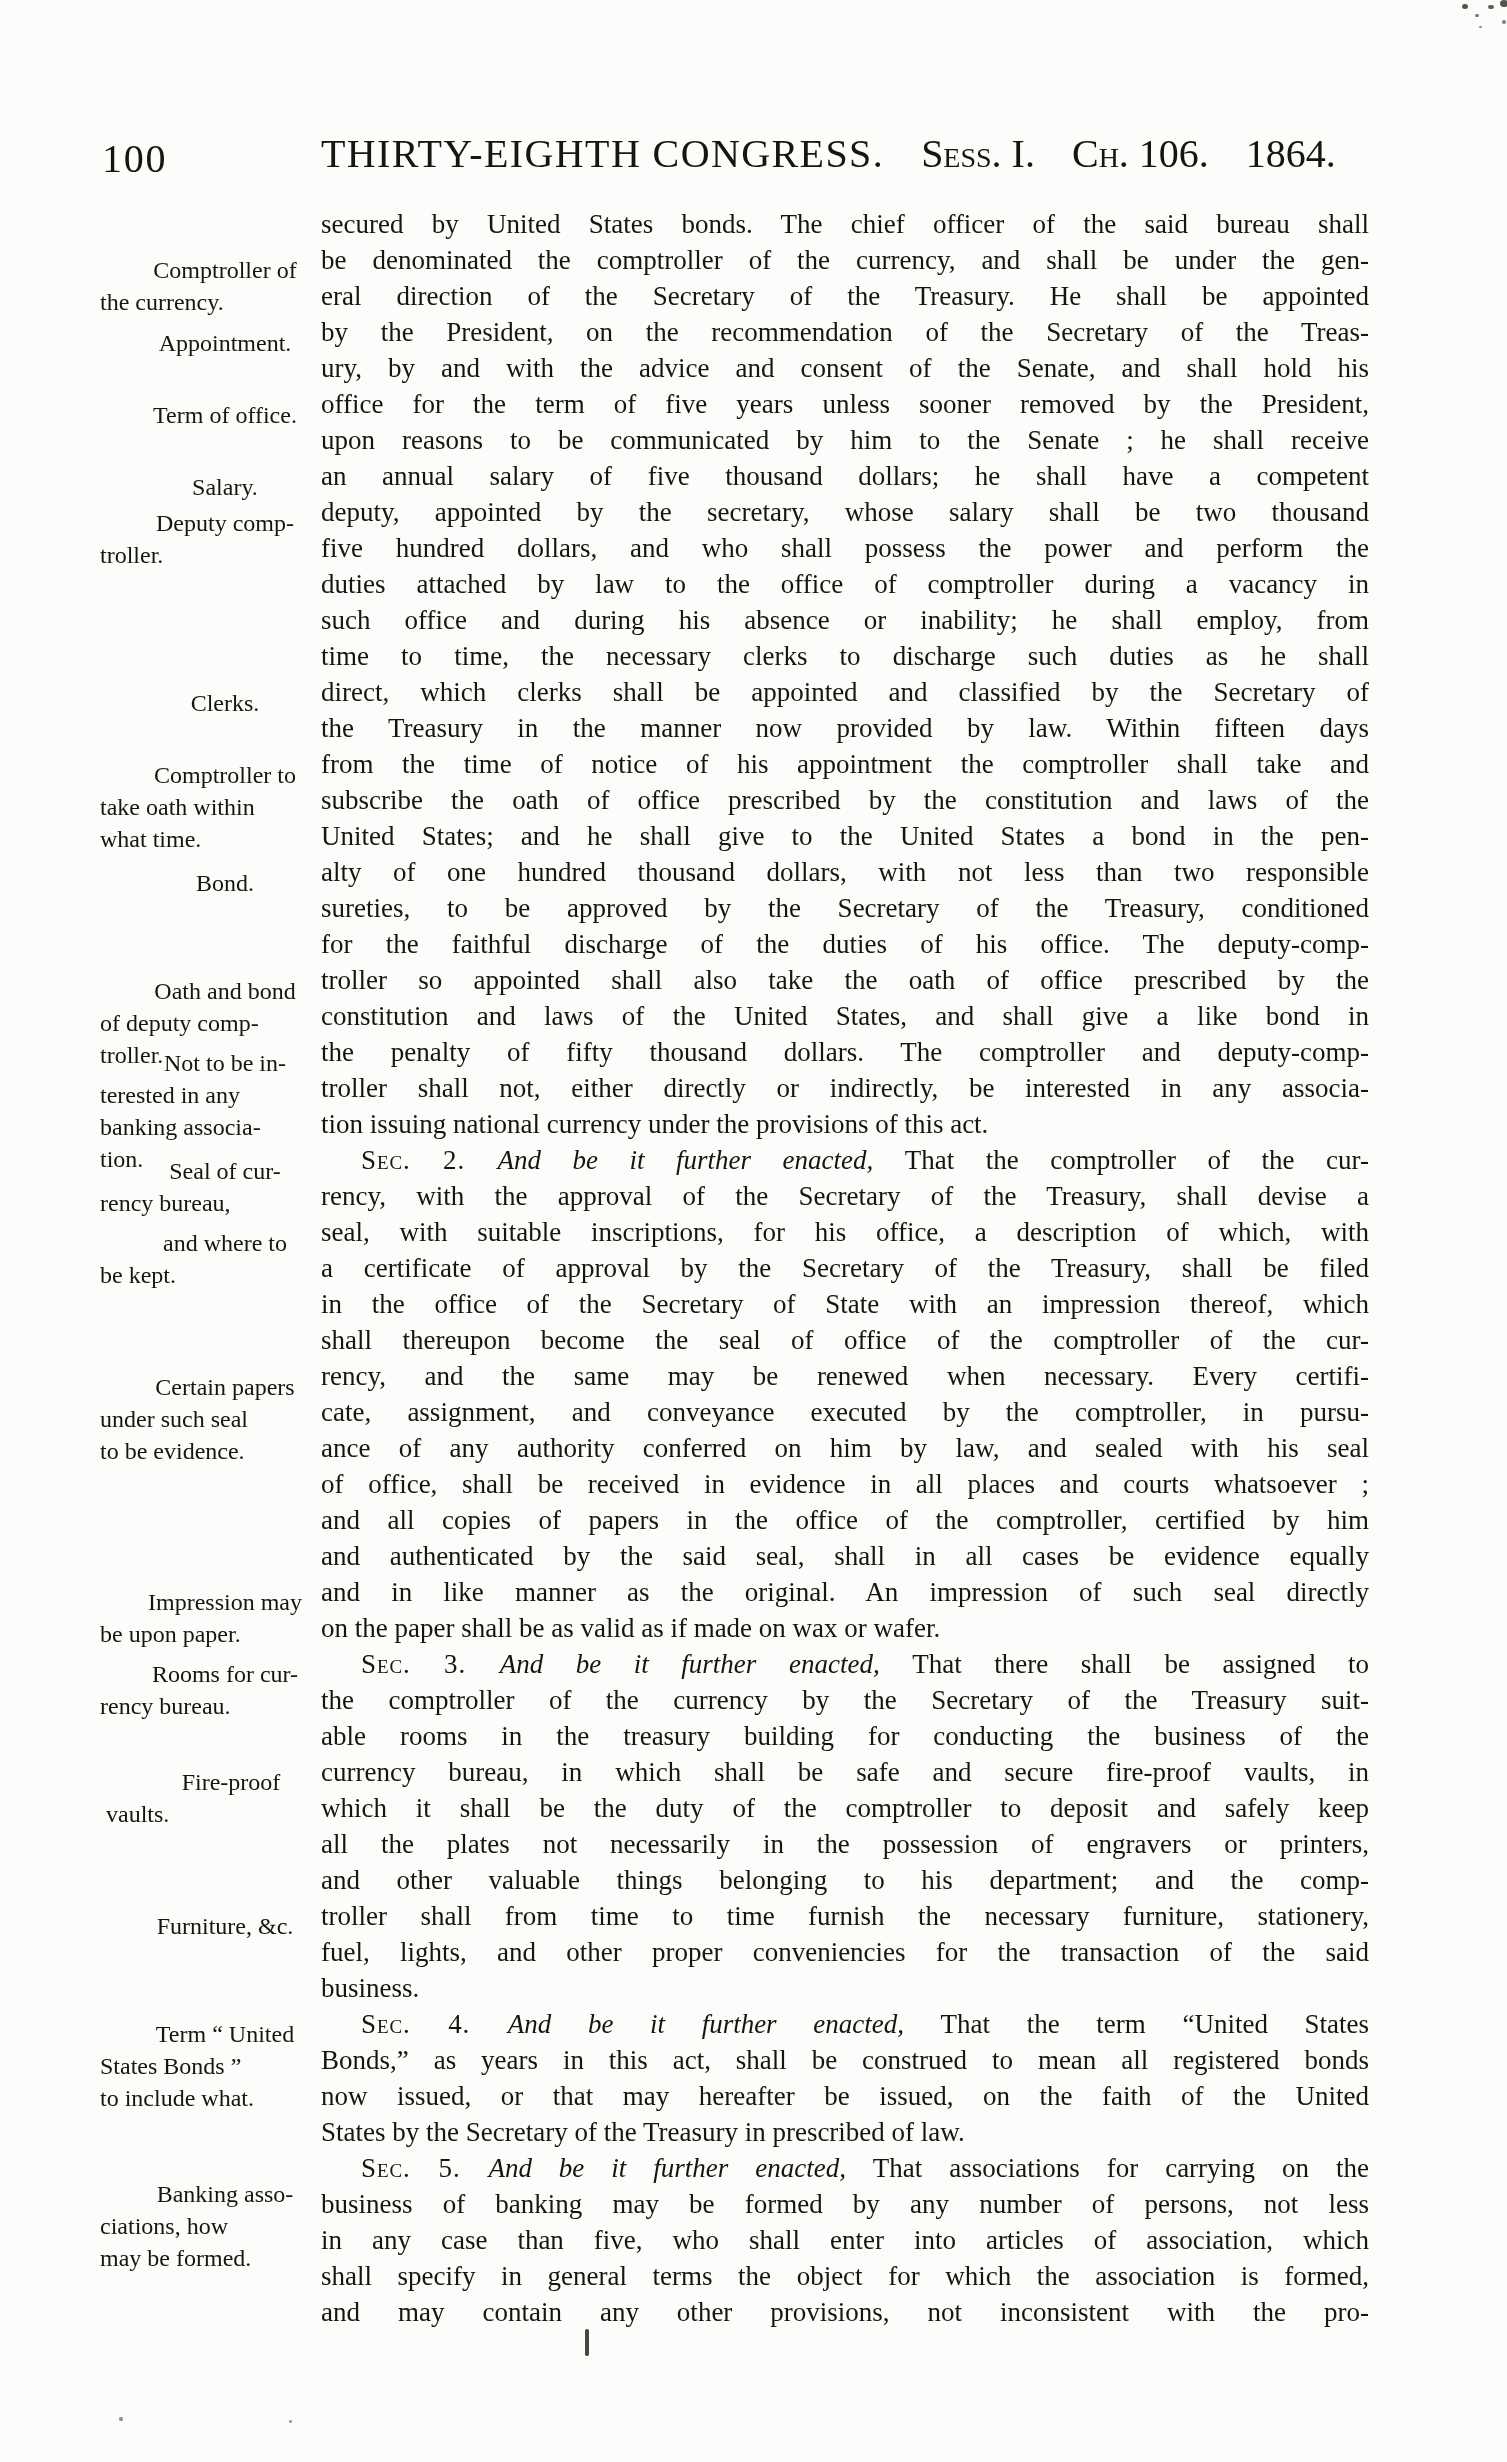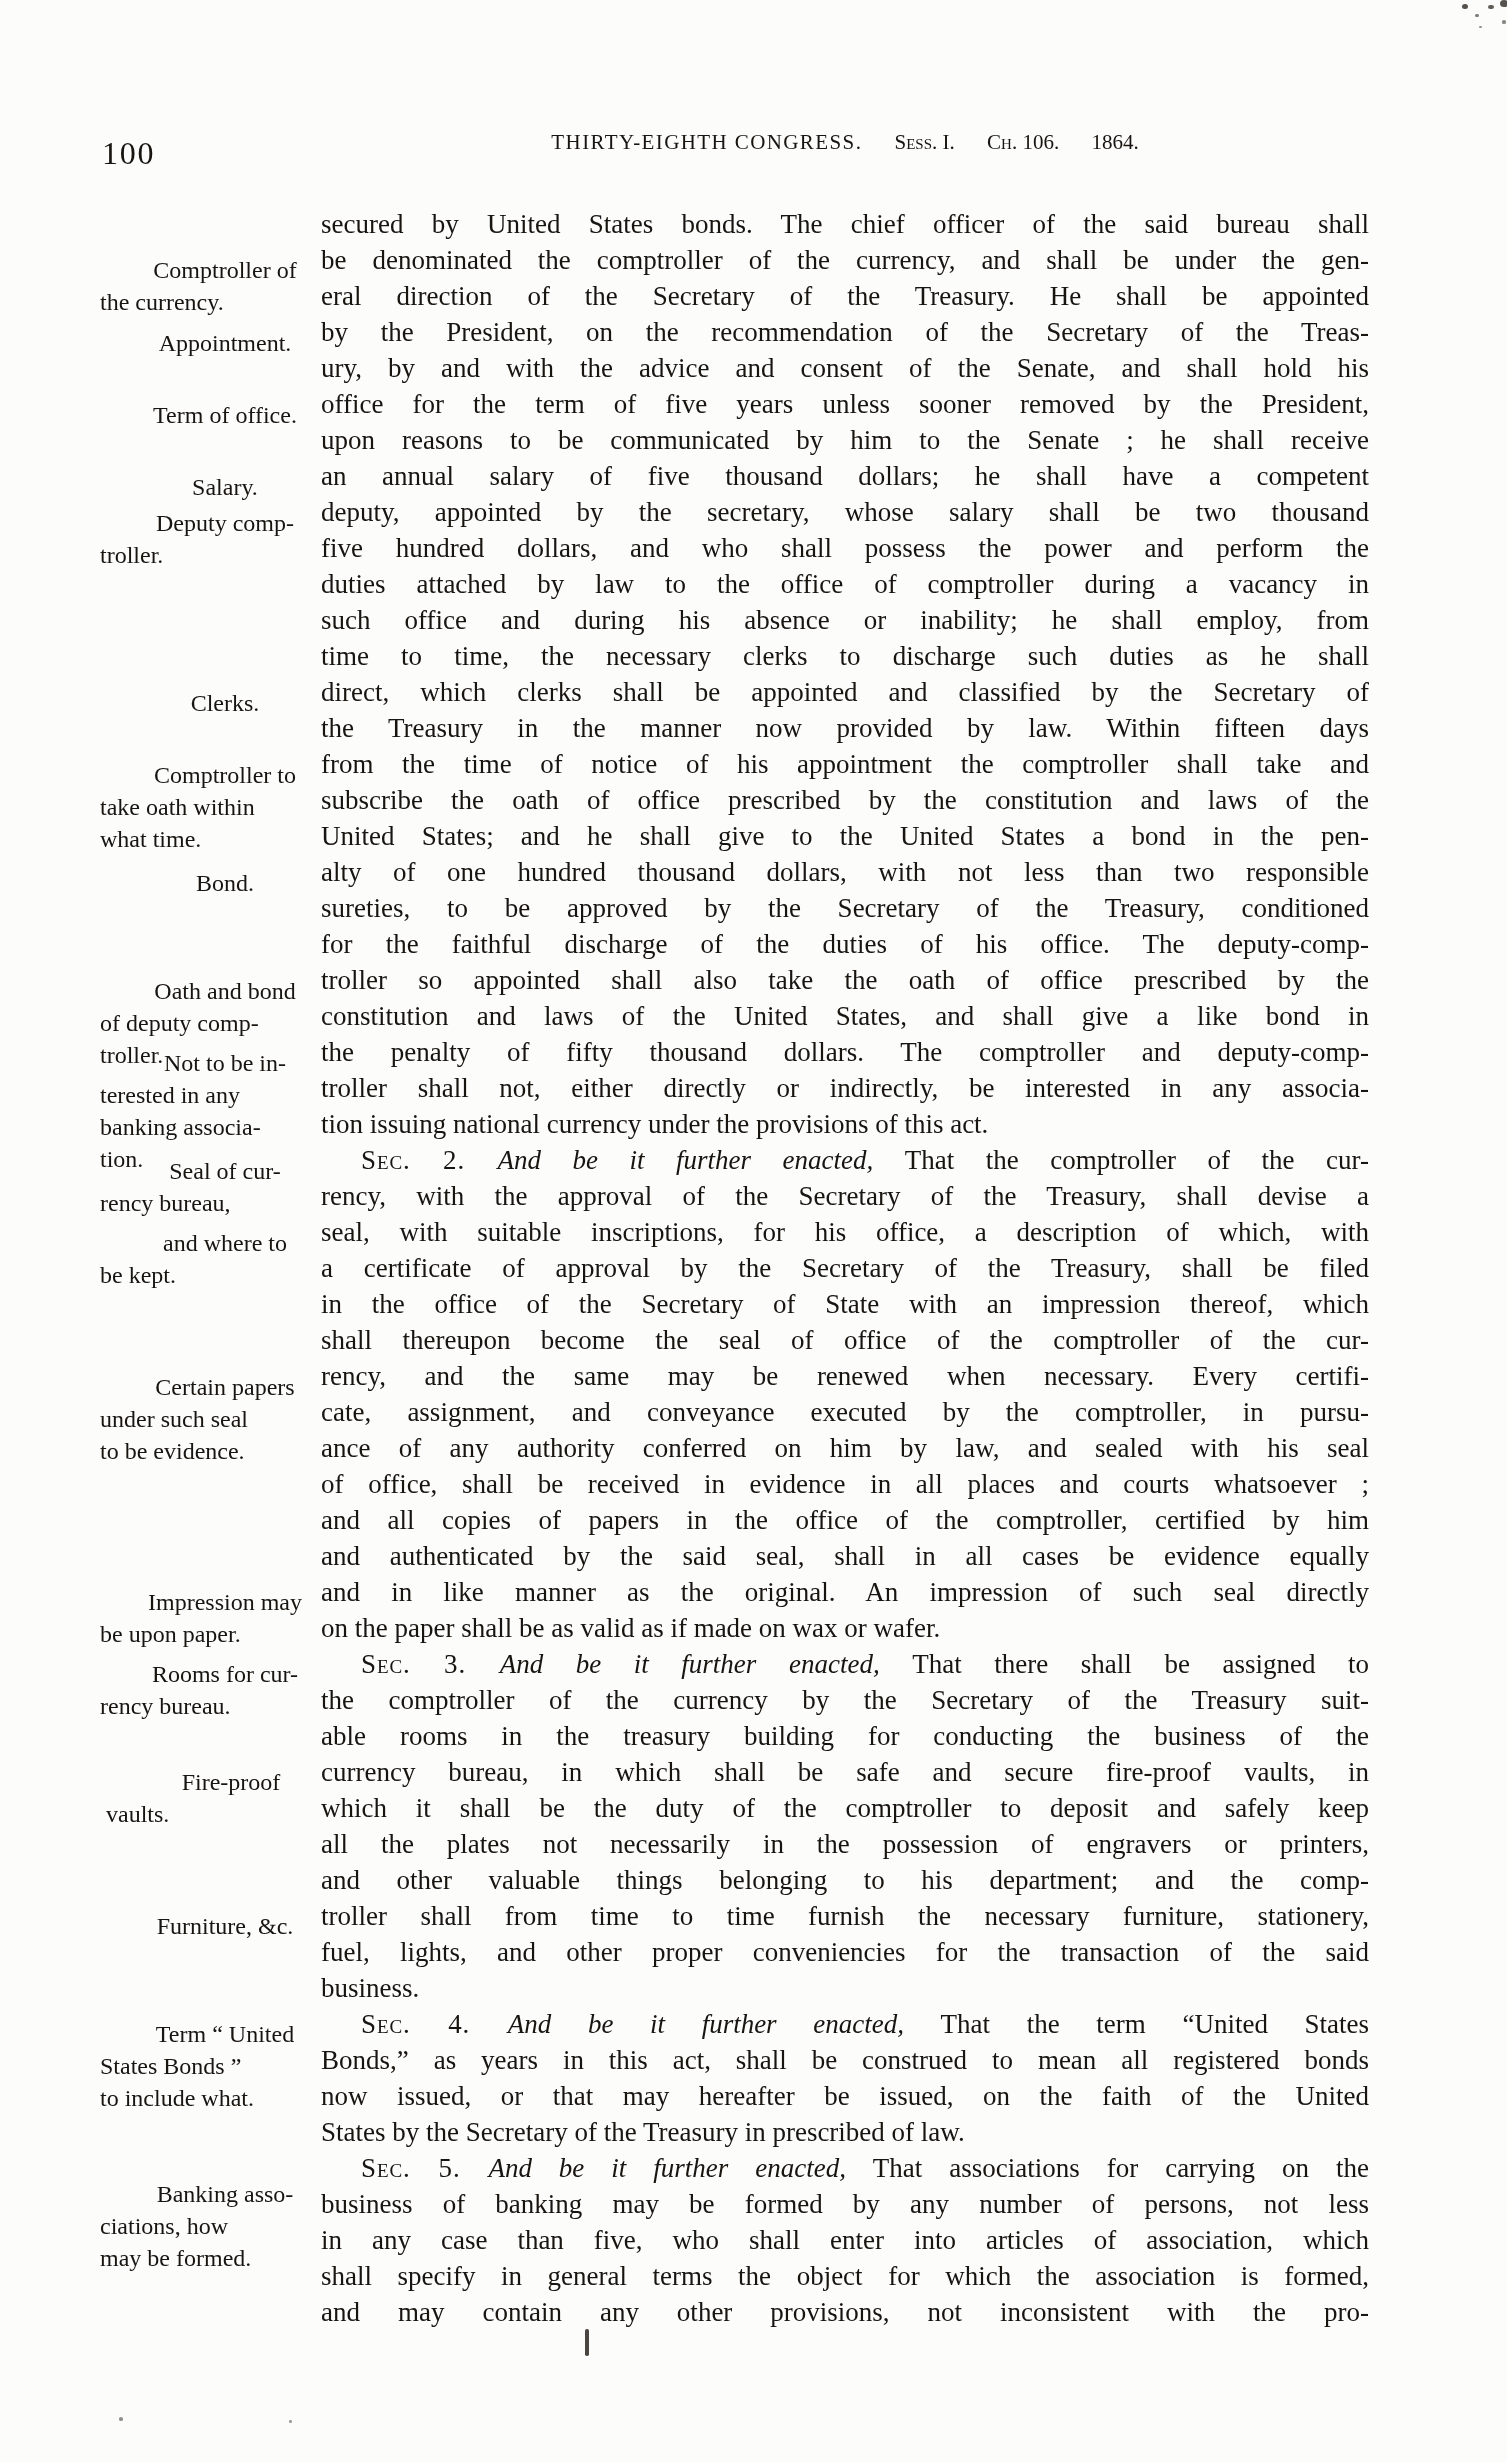--- a/index.html
+++ b/index.html
@@ -9,25 +9,25 @@
     height: 2462px;
     margin: 0 auto;
     background: #fcfcfa;
     color: #181410;
     font-family: "Liberation Serif", "DejaVu Serif", serif;
     overflow: hidden;
   }
   
   .pagenum {
     position:absolute; left:102px; top:135px;
-    font-size:32px; letter-spacing:1.8px;
+    font-size:40px; letter-spacing:1.8px;
   }
   .header {
     position:absolute; left:321px; top:130px; width:1048px;
-    text-align:center; font-size:21px; white-space:nowrap;
+    font-size:40px; white-space:nowrap;
   }
   .header .seg { margin-left:27px; }
   .header .seg:first-child { margin-left:0; letter-spacing:1.4px; }
   .sc { font-variant: small-caps; }
   .it { font-style: italic; }
   
   .notes {
     position:absolute; left:100px; top:0; width:221px;
     font-size:24px; line-height:32px;
   }

